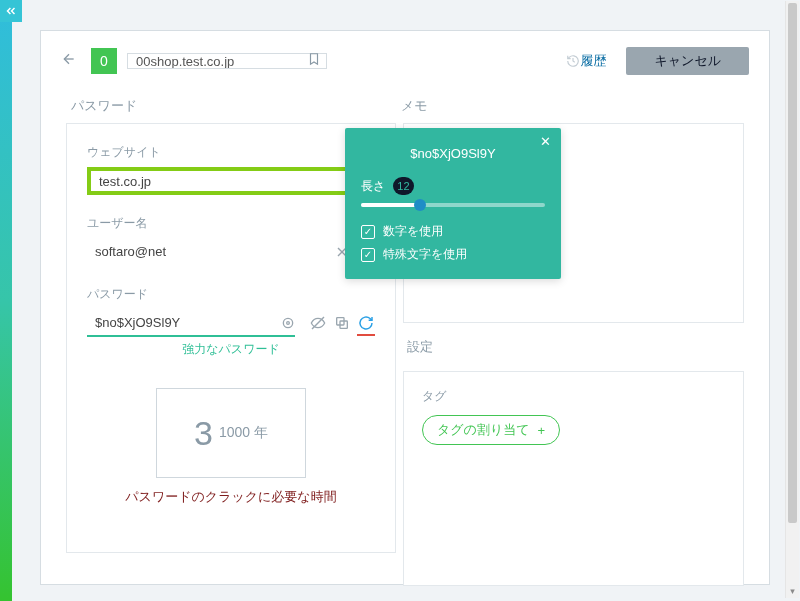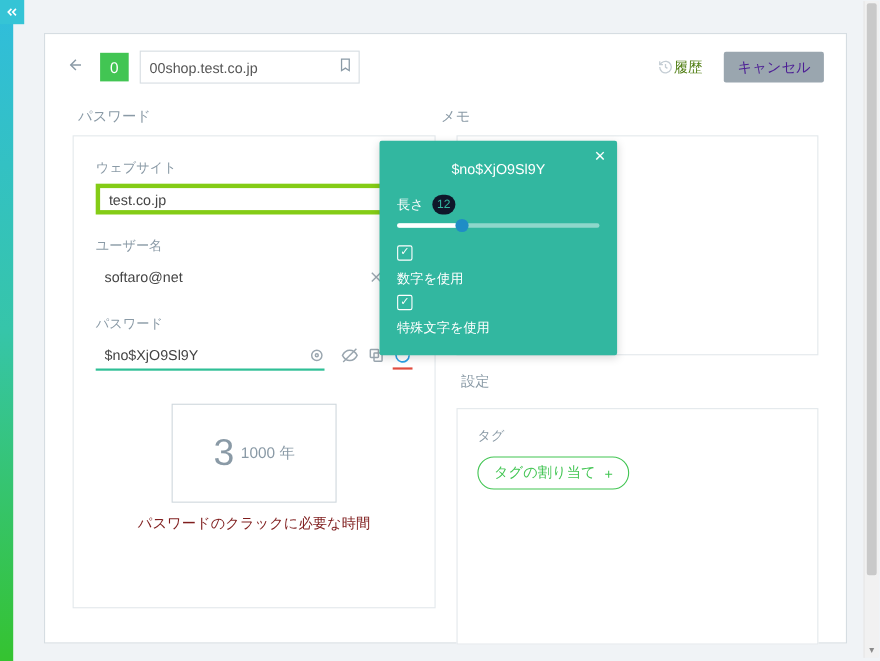--- a/index.html
+++ b/index.html
@@ -5,31 +5,31 @@
 * { box-sizing: border-box; margin: 0; padding: 0; font-family: "Meiryo", "Hiragino Sans", sans-serif; }
 html, body { width: 800px; height: 601px; overflow: hidden; background: #e9eef2; }
 .root { position: relative; width: 800px; height: 601px; background: #f0f3f6; }
 .grad-bar { position: absolute; left: 0; top: 0; width: 12px; height: 601px; background: linear-gradient(to bottom, #30bddd 0%, #36c5a9 50%, #35c330 100%); }
 .collapse-btn { position: absolute; left: 0; top: 0; width: 22px; height: 22px; background: #35c4d6; color: #fff; font-size: 14px; display:flex; align-items:center; justify-content:center; cursor:pointer; z-index: 5;}
 .canvas { position: absolute; left: 40px; top: 30px; width: 730px; height: 555px; background: #fff; border: 1px solid #d6dde2; }
 
 .topbar { height: 60px; display:flex; align-items:center; padding: 0 20px; gap: 10px; }
 .back-arrow { color:#8a9aa6; font-size:18px; cursor:pointer; margin-right: 4px;}
 .rank-box { width: 26px; height: 26px; background:#42c553; color:#fff; display:flex; align-items:center; justify-content:center; font-size:14px; }
-.title-input { flex:0 0 200px; border:1px solid #d6dde2; height:30px; padding:0 8px; font-size:13px; color:#555; }
+.title-input { flex:0 0 200px; border:1px solid #d6dde2; height:16px; padding:0 8px; font-size:13px; color:#555; }
 .fav-icon { color:#8a9aa6; margin-left:-30px; pointer-events:none; }
-.history { color:#4d7c0f; display:flex; align-items:center; gap:0; font-size:13px; margin-left:auto; margin-right: 10px;}
-.btn { height:28px; border:none; border-radius:2px; font-size:13px; cursor:pointer; color:#4c1d95; padding: 0 12px;}
+.history { color:#0369a1; display:flex; align-items:center; gap:0; font-size:13px; margin-left:auto; margin-right: 10px;}
+.btn { height:28px; border:none; border-radius:2px; font-size:13px; cursor:pointer; color:#0f172a; padding: 0 28px;}
 .btn-cancel { background:#9aa6af; }
 .btn-save { background:#42c553; min-width: 90px;}
 
 .section-row { display:flex; padding: 0 30px; margin-top: 6px; }
 .sec-label { color:#8a9aa6; font-size:13px; }
 .sec-label.left { flex: 0 0 330px; }
-.content-row { display:flex; padding: 0 25px; gap: 19px; align-items:flex-start; }
+.content-row { display:flex; padding: 0 25px; gap: 7px; align-items:flex-start; }
 
 .panel { background:#fff; border:1px solid #e3e8ec; }
 .left-panel { flex: 0 0 330px; height: 430px; padding: 20px 20px 20px 20px; overflow:hidden;}
 .right-col { flex:1; display:flex; flex-direction:column; gap:15px;}
 
 .field-block { margin-bottom: 20px; }
 .field-label { color:#8a9aa6; font-size:12px; margin-bottom: 6px; }
 .field-row { display:flex; align-items:center; gap:6px; }
 .text-in { flex:1; height:28px; border:4px solid #84cc16; padding: 0 8px; font-size:13px; color:#444; }
 .text-in.noborder { border:none; border-bottom: 2px solid transparent; }
@@ -51,21 +51,21 @@
 
 
 .popover { position:absolute; left: 345px; top: 128px; width: 216px; background:#32b7a0; color:#fff; border-radius: 2px; padding: 14px 16px 16px; z-index: 20; box-shadow: 0 2px 8px rgba(0,0,0,.15);}
 .popover .close-x { position:absolute; top:6px; right:10px; cursor:pointer; font-size:13px;}
 .popover .pw-sample { text-align:center; font-size:13px; margin: 4px 0 16px; }
 .len-row { display:flex; align-items:center; gap:8px; font-size:12px; margin-bottom: 8px;}
 .len-badge { background:#0f172a; color:#32b7a0; border-radius:999px; min-width:20px; height:18px; display:inline-flex; align-items:center; justify-content:center; font-size:11px; padding:0 4px;}
 .slider-track { position:relative; height: 4px; background: rgba(255,255,255,.45); border-radius:2px; margin: 6px 0 16px;}
 .slider-fill { position:absolute; left:0; top:0; bottom:0; width:32%; background:#fff; border-radius:2px;}
 .slider-thumb { position:absolute; top:50%; left:32%; width:12px; height:12px; border-radius:50%; background:#1f8dc6; transform:translate(-50%,-50%);}
-.chk-row { display:flex; gap:8px; font-size:12px; margin-top: 6px; flex-direction: column;}
+.chk-row { display:flex; align-items:center; gap:8px; font-size:12px; margin-top: 6px;}
 .chk { width:14px; height:14px; border:1.5px solid #fff; border-radius:2px; display:flex; align-items:center; justify-content:center;}
 .chk::after{ content:"✓"; font-size:10px; line-height:1;}
 
 .scrollbar-v { position:absolute; right:1px; top:1px; width:14px; height:597px; background:#f1f1f1; border-left:1px solid #e5e5e5;}
 .scrollbar-v .thumb { position:absolute; left:2px; right:2px; top:2px; height:520px; background:#c9c9c9; border-radius:2px;}
 .scrollbar-v .arrow { position:absolute; left:0; right:0; height:14px; display:flex; align-items:center; justify-content:center; color:#8a8a8a; font-size:9px;}
 .scrollbar-v .arrow.down{ bottom:0;}
 </style>
 </head>
 <body>
@@ -172,20 +172,21 @@
             <span class="refresh-wrap">
               <span class="icon-btn refresh-btn">
                 <svg viewBox="0 0 24 24" fill="none" stroke="#2aa0e5" stroke-width="2.2">
                     <path d="M21 12a9 9 0 1 1-3-6.7L21 8"></path>
                     <polyline points="21 3 21 8 16 8"></polyline>
                   </svg>
               </span>
               <span class="refresh-underline"></span>
             </span>
           </div>
+          <div class="strength">強力なパスワード</div>
         </div>
 
         <div class="crack-box">
           <span class="crack-big">3</span>
           <span class="crack-small"><span>1000</span> <span>年</span></span>
         </div>
         <div class="crack-caption">パスワードのクラックに必要な時間</div>
       </div>
 
       <div class="right-col">

